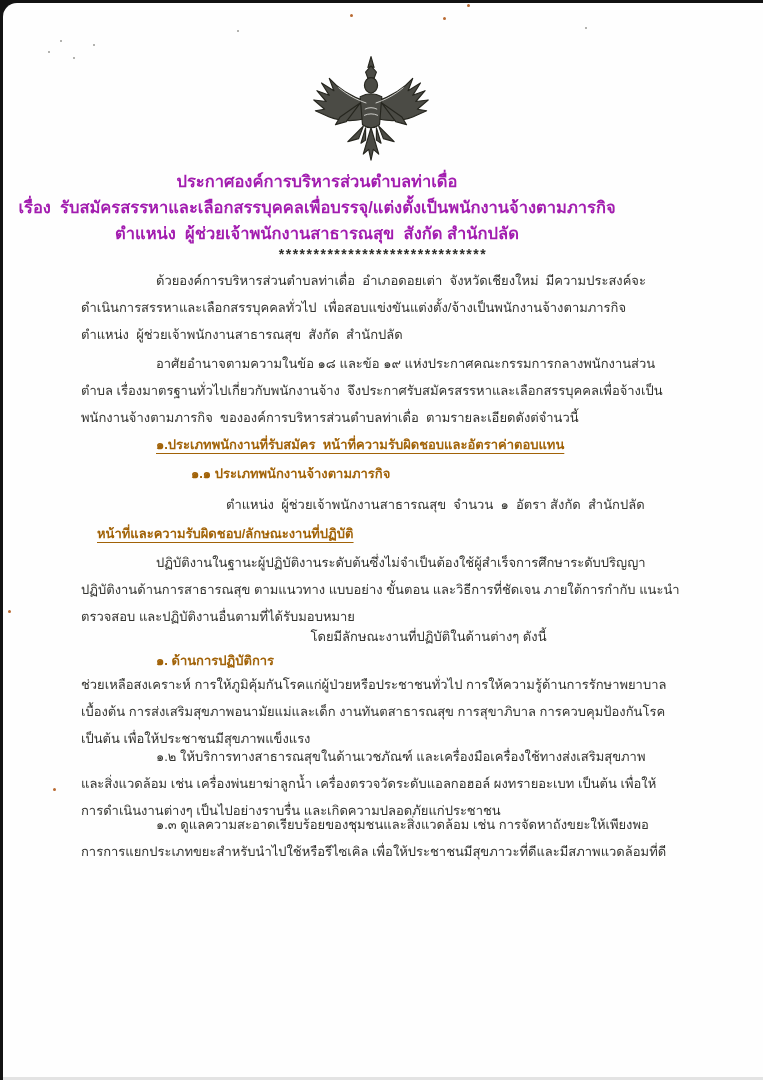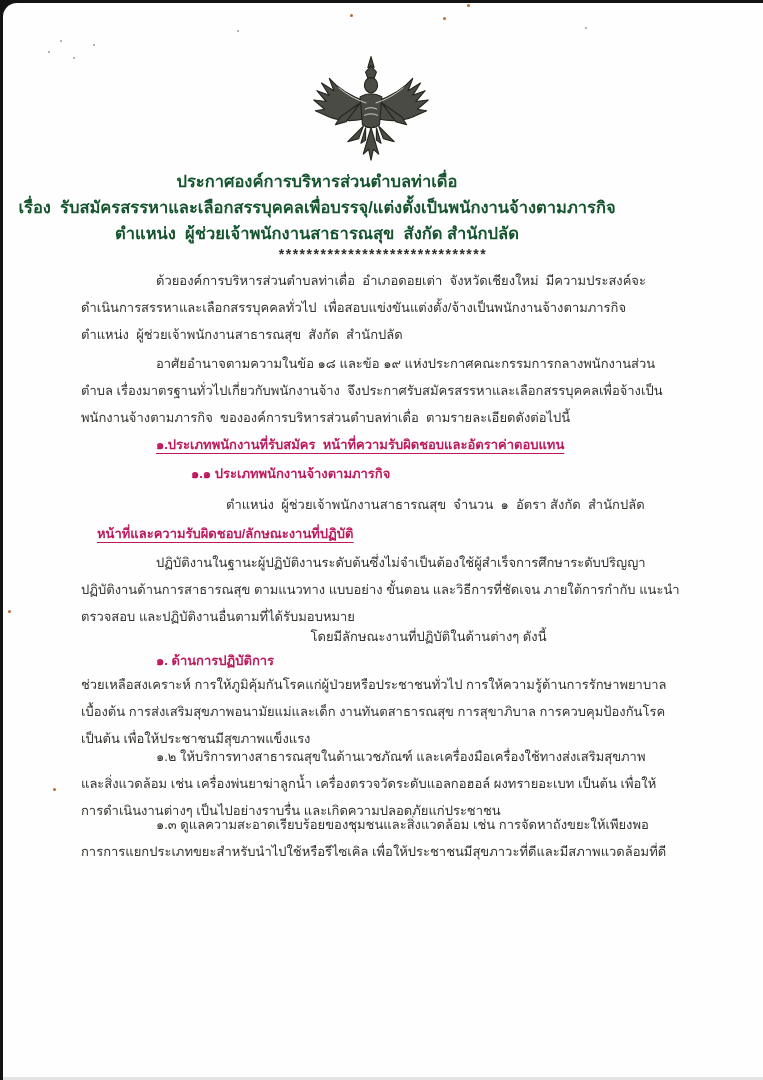--- a/index.html
+++ b/index.html
@@ -11,37 +11,37 @@
   .paper{
     position:absolute;left:3px;top:3px;width:760px;height:1077px;
     background:#fefefe;border-top-left-radius:14px;
   }
   .paper::after{ 
     content:"";position:absolute;left:0;bottom:0;width:100%;height:3px;background:#e3e3e3;
   }
   .emblem{position:absolute;left:283px;top:49px;width:170px;height:116px;}
   .hdr{
     position:absolute;left:0;top:165px;width:628px;text-align:center;
-    color:#14532d;font-weight:700;font-size:16.5px;
+    color:#a21caf;font-weight:700;font-size:16.5px;
   }
   .hdr .ln{display:block;line-height:26px;height:26px;white-space:pre;}
   .stars{
     position:absolute;left:0;top:243px;width:760px;text-align:center;
     color:#2e2e2a;font-weight:700;font-size:14px;letter-spacing:1.5px;white-space:pre;
   }
   .content{
     position:absolute;left:78px;top:264px;width:620px;
     color:#33332f;font-size:13px;
   }
   .ln{display:block;line-height:27px;height:27px;white-space:pre;}
   .ind{padding-left:75px;}
   .ind2{padding-left:110px;}
   .ind3{padding-left:145px;}
   .ind-s{padding-left:16px;}
-  .b{font-weight:700;color:#be185d;}
+  .b{font-weight:700;color:#a16207;}
   .u{text-decoration:underline;text-underline-offset:4px;}
   .mt2{margin-top:2px;}.mt3{margin-top:3px;}.mt4{margin-top:4px;}
   .mtn3{margin-top:-3px;}.mtn7{margin-top:-7px;text-align:center;}.mtn9{margin-top:-9px;}
   .mtn10{margin-top:-10px;}.mtn13{margin-top:-13px;}
   .speck{position:absolute;border-radius:50%;}
   .speck.rust{width:3px;height:3px;background:#b96a32;}
   .speck.gray{width:2px;height:2px;background:#9a9a96;}
 </style>
 </head>
 <body>
@@ -83,21 +83,21 @@
 
     <div>
       <span class="ln ind">ด้วยองค์การบริหารส่วนตำบลท่าเดื่อ  อำเภอดอยเต่า  จังหวัดเชียงใหม่  มีความประสงค์จะ</span>
       <span class="ln">ดำเนินการสรรหาและเลือกสรรบุคคลทั่วไป  เพื่อสอบแข่งขันแต่งตั้ง/จ้างเป็นพนักงานจ้างตามภารกิจ</span>
       <span class="ln">ตำแหน่ง  ผู้ช่วยเจ้าพนักงานสาธารณสุข  สังกัด  สำนักปลัด</span>
     </div>
 
     <div class="mt2">
       <span class="ln ind">อาศัยอำนาจตามความในข้อ ๑๘ และข้อ ๑๙ แห่งประกาศคณะกรรมการกลางพนักงานส่วน</span>
       <span class="ln">ตำบล เรื่องมาตรฐานทั่วไปเกี่ยวกับพนักงานจ้าง  จึงประกาศรับสมัครสรรหาและเลือกสรรบุคคลเพื่อจ้างเป็น</span>
-      <span class="ln">พนักงานจ้างตามภารกิจ  ขององค์การบริหารส่วนตำบลท่าเดื่อ  ตามรายละเอียดดังต่อไปนี้</span>
+      <span class="ln">พนักงานจ้างตามภารกิจ  ขององค์การบริหารส่วนตำบลท่าเดื่อ  ตามรายละเอียดดังต่จำนวนี้</span>
     </div>
 
     <span class="ln ind b u">๑.ประเภทพนักงานที่รับสมัคร  หน้าที่ความรับผิดชอบและอัตราค่าตอบแทน</span>
     <span class="ln ind2 b mt2">๑.๑ ประเภทพนักงานจ้างตามภารกิจ</span>
     <span class="ln ind3 mt4">ตำแหน่ง  ผู้ช่วยเจ้าพนักงานสาธารณสุข  จำนวน  ๑  อัตรา สังกัด  สำนักปลัด</span>
     <span class="ln ind-s b u mt2">หน้าที่และความรับผิดชอบ/ลักษณะงานที่ปฏิบัติ</span>
 
     <div class="mt2">
       <span class="ln ind">ปฏิบัติงานในฐานะผู้ปฏิบัติงานระดับต้นซึ่งไม่จำเป็นต้องใช้ผู้สำเร็จการศึกษาระดับปริญญา</span>
       <span class="ln">ปฏิบัติงานด้านการสาธารณสุข ตามแนวทาง แบบอย่าง ขั้นตอน และวิธีการที่ชัดเจน ภายใต้การกำกับ แนะนำ</span>

